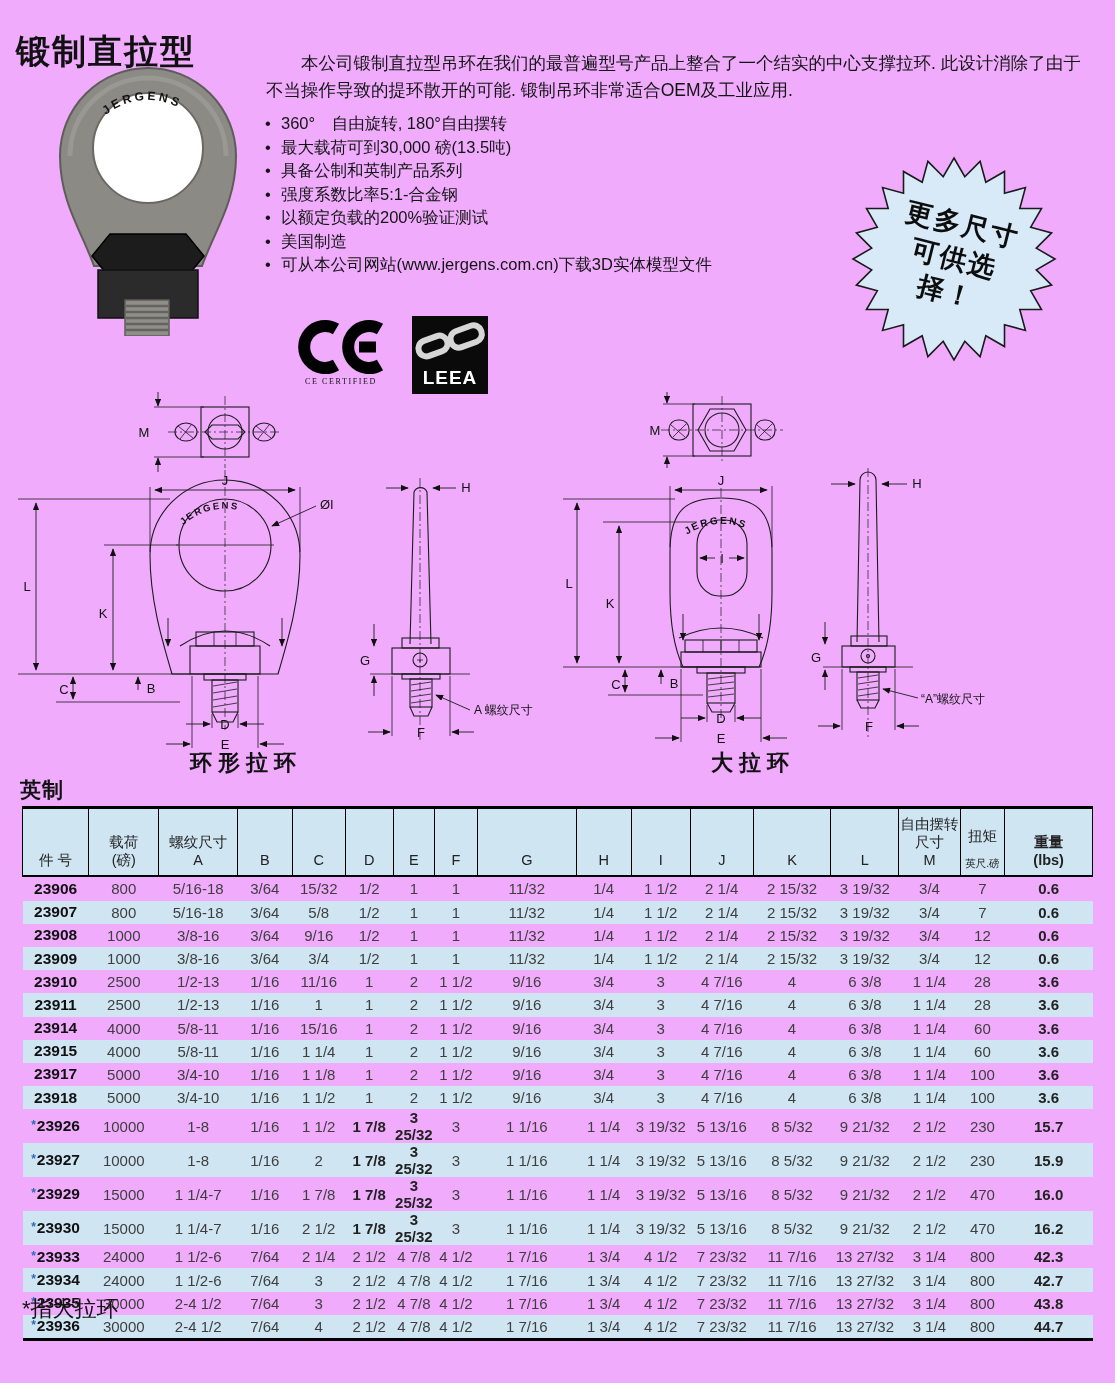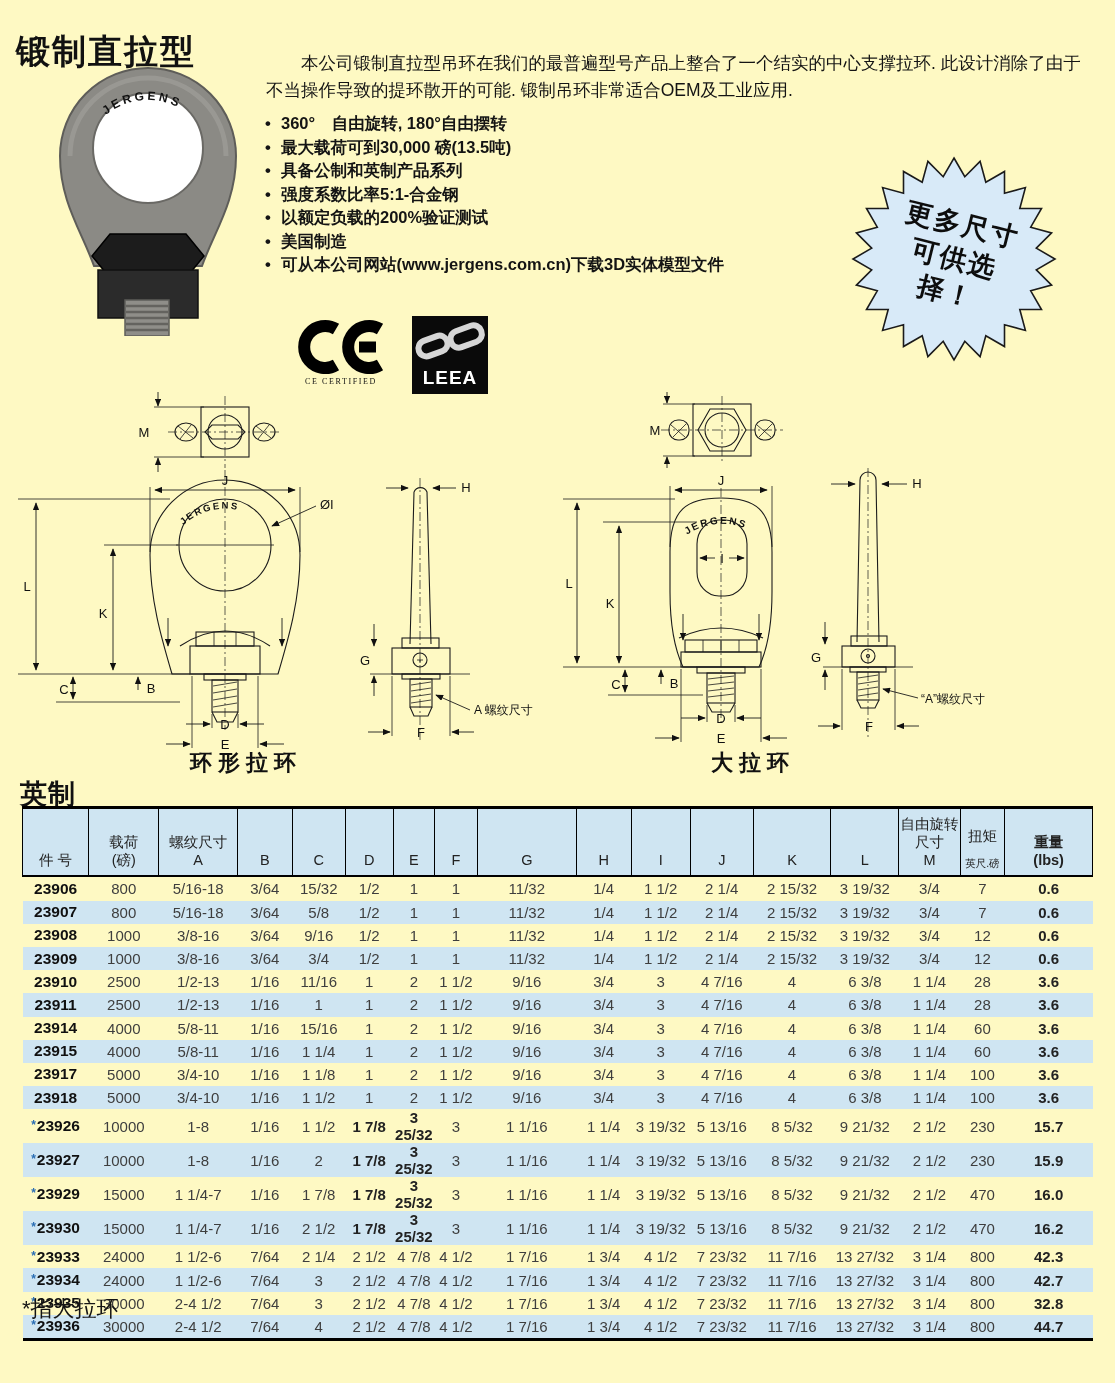--- a/index.html
+++ b/index.html
@@ -1,28 +1,28 @@
 <!DOCTYPE html>
 <html><head>
 <meta charset="utf-8">
 <style>
   html,body{margin:0;padding:0;background:#fff;}
-  .page{position:relative;width:1115px;height:1383px;background:#fef9c3;overflow:hidden;
+  .page{position:relative;width:1115px;height:1383px;background:#f0abfc;overflow:hidden;
         font-family:"Liberation Sans",sans-serif;color:#111;}
 
   .page-title{position:absolute;left:16px;top:6px;font-size:34px;font-weight:bold;letter-spacing:2px;}
 
   .photo-wrap{position:absolute;left:10px;top:44px;width:272px;height:292px;}
 
   .intro{position:absolute;left:262px;top:46px;width:822px;font-size:17.5px;line-height:1.55;
          text-indent:2em;color:#141414;margin:4px;}
 
   .features{position:absolute;left:263px;top:112px;margin:0;padding:0;list-style:none;
             font-size:16.5px;line-height:23.5px;color:#141414;}
-  .features li{padding-left:18px;position:relative;font-weight:bold;}
+  .features li{padding-left:18px;position:relative;}
   .features li::before{content:"•";position:absolute;left:2px;top:0;}
 
   .badge{position:absolute;left:798px;top:150px;width:312px;height:218px;}
   .badge svg{position:absolute;inset:0;}
   .badge .badge-text{position:absolute;inset:0;display:flex;flex-direction:column;align-items:center;
         justify-content:center;transform:rotate(14deg);font-size:27px;font-weight:bold;line-height:1.28;
         letter-spacing:2px;color:#0d0d0d;}
 
   .logos{position:absolute;left:296px;top:316px;display:flex;gap:26px;}
 
@@ -31,21 +31,21 @@
   .dim{stroke:#1c1c1c;stroke-width:0.9;fill:none;}
   .thin{stroke:#1c1c1c;stroke-width:0.8;fill:none;}
   .cl{stroke:#1c1c1c;stroke-width:0.7;fill:none;stroke-dasharray:9 3 2 3;}
   .dlabel{font-size:13px;fill:#111;font-family:"Liberation Sans",sans-serif;}
   .dsmall{font-size:12px;fill:#111;font-family:"Liberation Sans",sans-serif;}
   .caption{font-size:22px;font-weight:bold;letter-spacing:6px;fill:#111;
            font-family:"Liberation Sans",sans-serif;}
   .brandarc{font-size:9.5px;font-weight:bold;letter-spacing:2px;fill:#111;
            font-family:"Liberation Sans",sans-serif;}
 
-  .section-label{position:absolute;left:20px;top:776px;font-size:27px;font-weight:bold;letter-spacing:1px;}
+  .section-label{position:absolute;left:20px;top:776px;font-size:21px;font-weight:bold;letter-spacing:1px;}
 
   table.spec{position:absolute;left:22px;top:806px;width:1071px;border-collapse:collapse;
              table-layout:fixed;border-top:3px solid #000;border-bottom:3px solid #000;}
   table.spec thead th{background:#cfe5f2;vertical-align:bottom;font-weight:normal;font-size:14.5px;
              color:#222;padding:6px 1px 6px;white-space:pre-line;line-height:1.25;
              border-left:1.4px solid #000;border-right:1.4px solid #000;border-bottom:2px solid #000;
              text-align:center;}
   table.spec thead th .sub{font-size:10.5px;line-height:1.1;margin-top:13px;}
   table.spec thead th:last-child{font-weight:bold;}
   table.spec td{height:23.2px;text-align:center;font-size:15px;color:#3e3e3e;padding:0 1px;}
@@ -386,21 +386,21 @@
           <th>C</th>
           <th>D</th>
           <th>E</th>
           <th>F</th>
           <th>G</th>
           <th>H</th>
           <th>I</th>
           <th>J</th>
           <th>K</th>
           <th>L</th>
-          <th>自由旋转
+          <th>自由摆转
 尺寸
 M</th>
           <th>扭矩<div class="sub">英尺.磅</div></th>
           <th>重量
 (lbs)</th>
         </tr>
     </thead>
     <tbody id="table-body">
         <tr>
           <td class="part">23906</td>
@@ -716,21 +716,21 @@
           <td>4 7/8</td>
           <td>4 1/2</td>
           <td>1 7/16</td>
           <td>1 3/4</td>
           <td>4 1/2</td>
           <td>7 23/32</td>
           <td>11 7/16</td>
           <td>13 27/32</td>
           <td>3 1/4</td>
           <td>800</td>
-          <td>32.8</td>
+          <td>43.8</td>
         </tr>
         <tr>
           <td class="part"><span class="star">*</span>23936</td>
           <td>30000</td>
           <td>2-4 1/2</td>
           <td>7/64</td>
           <td>4</td>
           <td>2 1/2</td>
           <td>4 7/8</td>
           <td>4 1/2</td>

